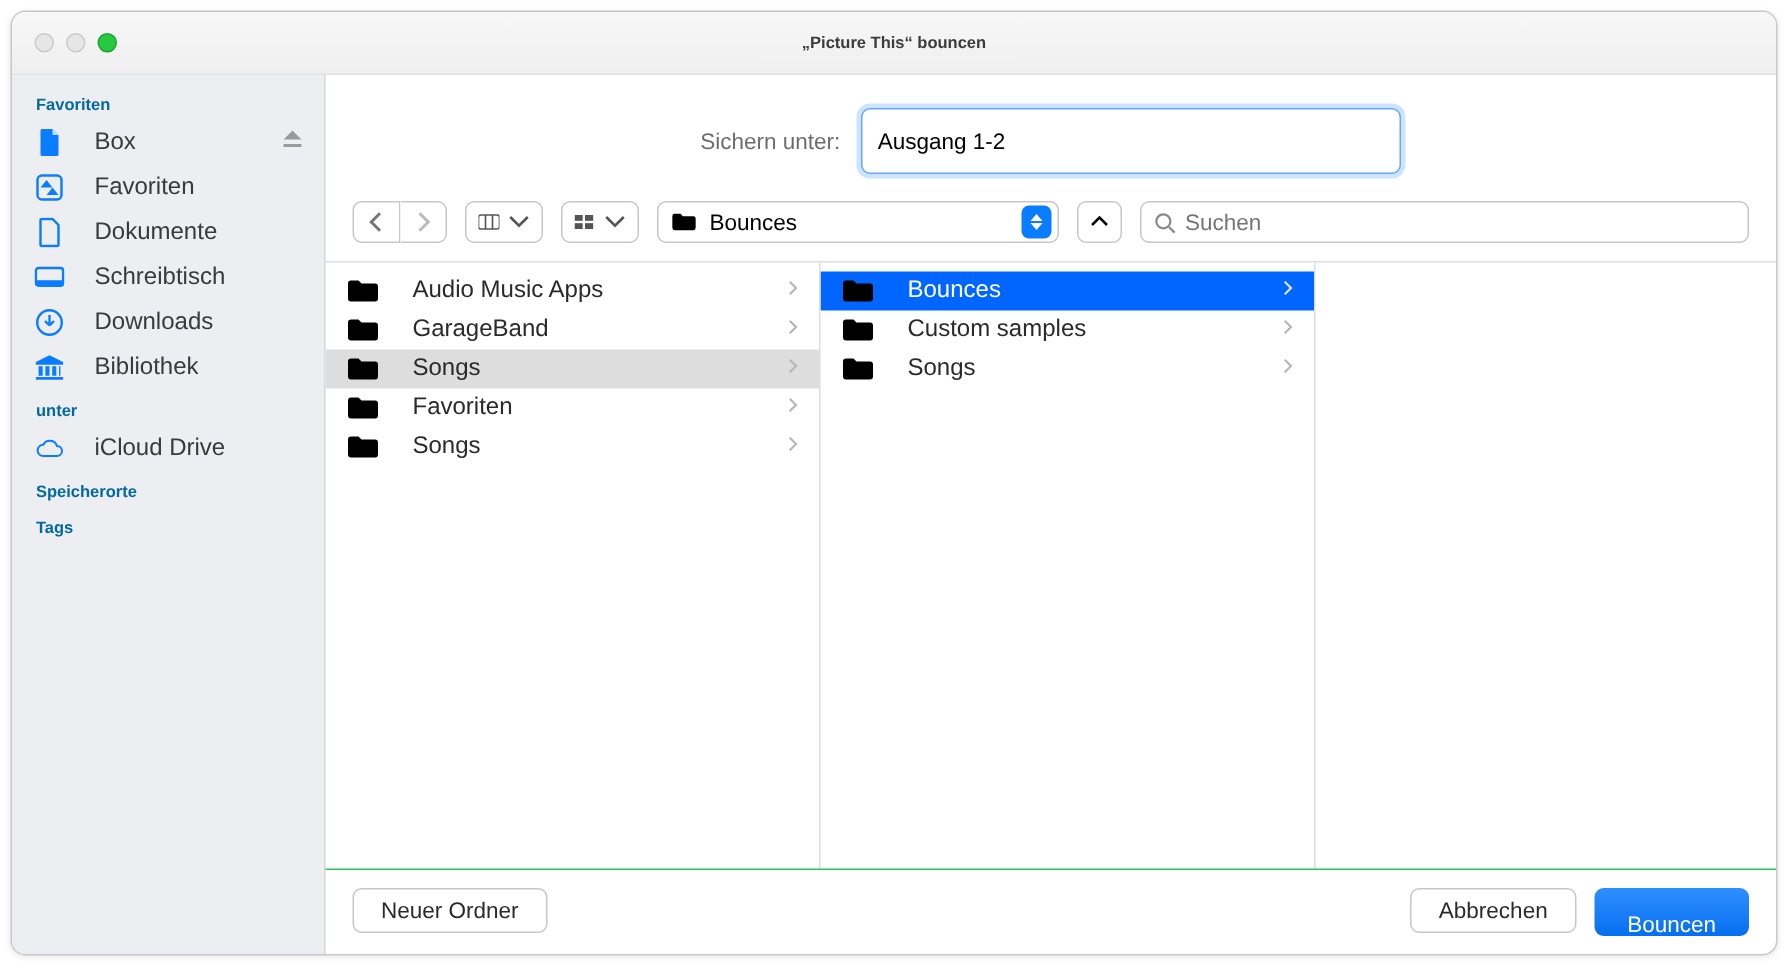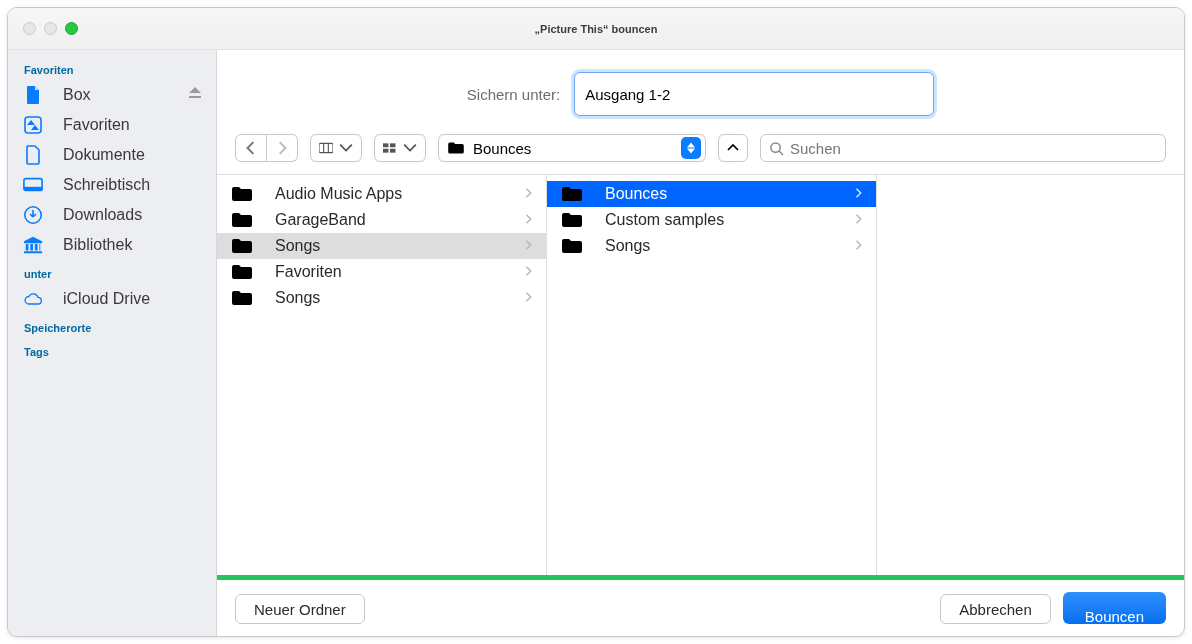--- a/index.html
+++ b/index.html
@@ -115,22 +115,22 @@
 .row {
   display: flex; align-items: flex-end; gap: 22px;
   padding: 4px 12px 4px 14px; font-size: 16px; color: #2a2a2a;
 }
 .row .folder-ic { width: 22px; height: 18px; }
 .row .chev { margin-left: auto; color: #b6b6b6; }
 .row.sel-grey { background: #dddddd; }
 .row.sel-blue { background: #0066ff; color: #fff; }
 .row.sel-blue .chev { color: rgba(255,255,255,0.85); }
 .footer {
-  border-top: 5px solid #22c55e; padding: 12px 18px;
-  display: flex; align-items: flex-end; gap: 12px;
+  border-top: 1px solid #22c55e; padding: 12px 18px;
+  display: flex; align-items: flex-start; gap: 12px;
 }
 .btn {
   height: 30px; padding: 0 18px; border-radius: 6px;
   border: 1px solid #c7c7c7; background: #fff; font-size: 15px;
   color: #2a2a2a;
 }
 .btn-primary {
   background: linear-gradient(#2f8fff,#066fef); color: #fff; border: none;
   padding: 16px 22px; font-weight: 500;
 }

